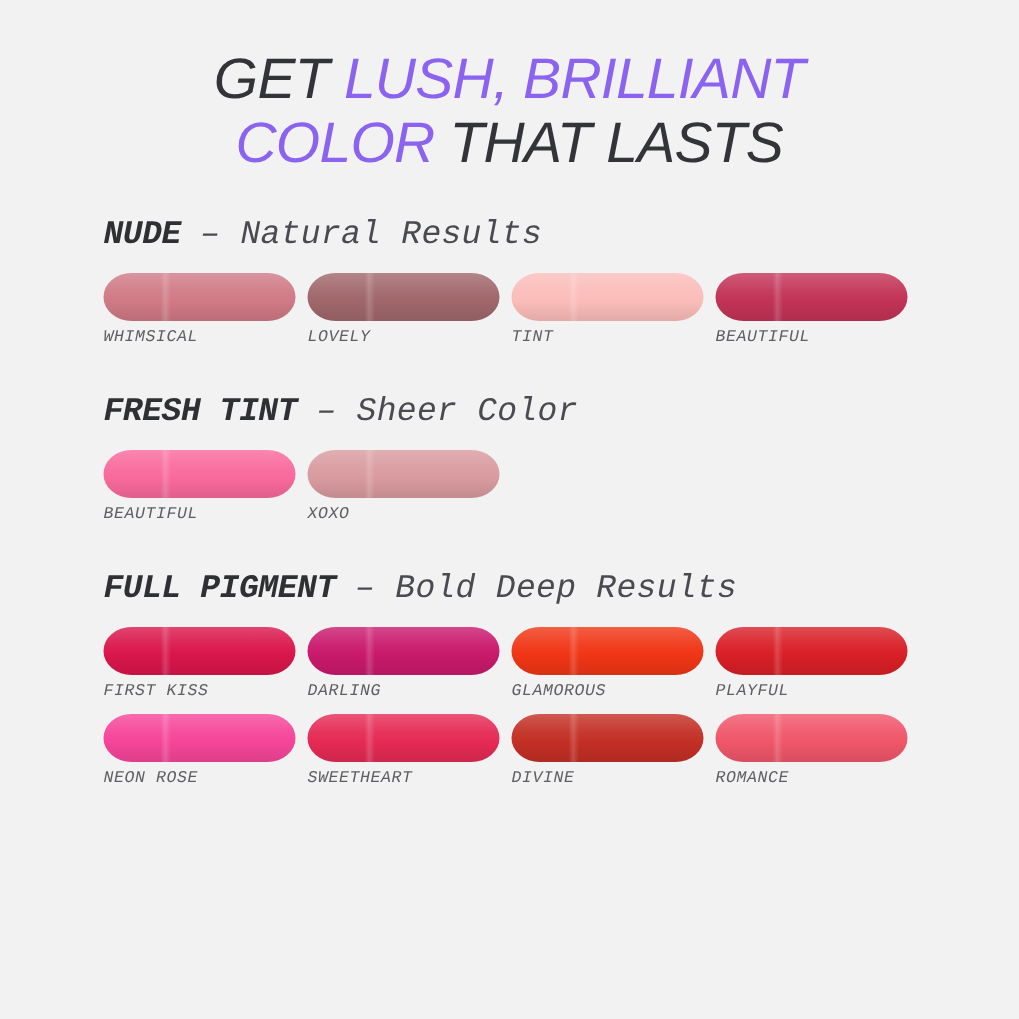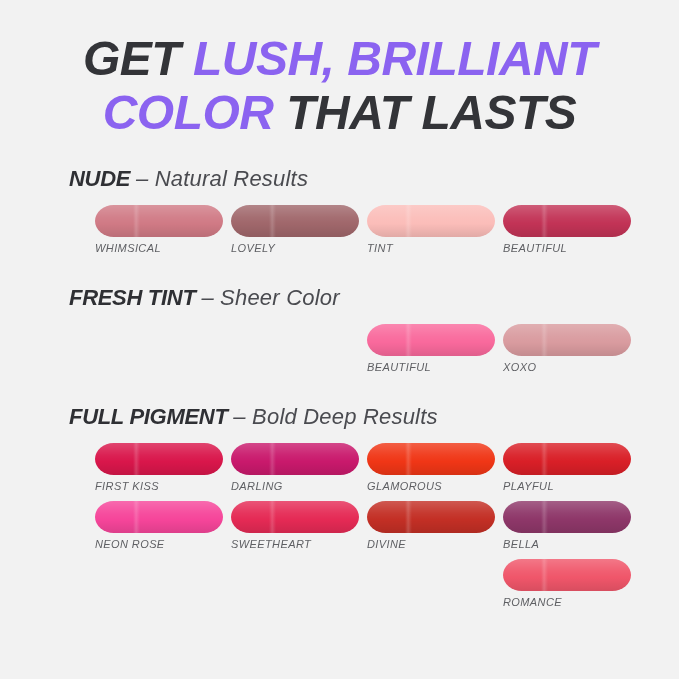--- a/index.html
+++ b/index.html
@@ -19,40 +19,40 @@
     height: 679px;
     background: #f2f2f2;
     box-sizing: border-box;
   }
 
   
   .headline {
     text-align: center;
     padding-top: 32px;
     line-height: 1.13;
-    font-size: 48px;
-    font-weight: bold;
+    font-size: 38px;
+    font-weight: normal;
     font-style: italic;
     letter-spacing: -0.5px;
     color: #333438;
   }
   .headline .hl-line {
     display: block;
     white-space: nowrap;
   }
   .hl-accent { color: #8b63f0; }
   .hl-dark { color: #333438; }
 
   
   .sections {
     margin-top: 26px;
     padding-left: 69px;
     padding-right: 40px;
   }
-  .section { margin-bottom: 4px; }
+  .section { margin-bottom: 4px; font-family: Liberation Mono, monospace; }
 
   .section-head {
     font-size: 22px;
     font-style: italic;
     color: #2f3034;
     white-space: nowrap;
     margin-bottom: 13px;
     letter-spacing: -0.3px;
   }
   .sec-name {
@@ -62,21 +62,20 @@
   .sec-sub {
     font-weight: normal;
     color: #4a4b50;
     letter-spacing: 0.2px;
   }
 
   
   .swatch-row {
     display: flex;
     flex-wrap: wrap;
-    justify-content: flex-end;
   }
   .swatch-cell {
     width: 136px;
     margin-bottom: 9px;
   }
   .swatch {
     width: 128px;
     height: 32px;
     border-radius: 20px / 17px;
     position: relative;
@@ -192,24 +191,20 @@
         </div>
         <div class="swatch-cell">
           <div class="swatch" style="background: rgb(229, 42, 85);"></div>
           <div class="swatch-label">SWEETHEART</div>
         </div>
         <div class="swatch-cell">
           <div class="swatch" style="background: rgb(195, 47, 37);"></div>
           <div class="swatch-label">DIVINE</div>
         </div>
         <div class="swatch-cell">
-          <div class="swatch" style="background: rgb(142, 55, 105);"></div>
-          <div class="swatch-label">BELLA</div>
-        </div>
-        <div class="swatch-cell">
           <div class="swatch" style="background: rgb(240, 86, 106);"></div>
           <div class="swatch-label">ROMANCE</div>
         </div>
       </div>
     </div>
 
   </div>
 </div>
 
 </body></html>

